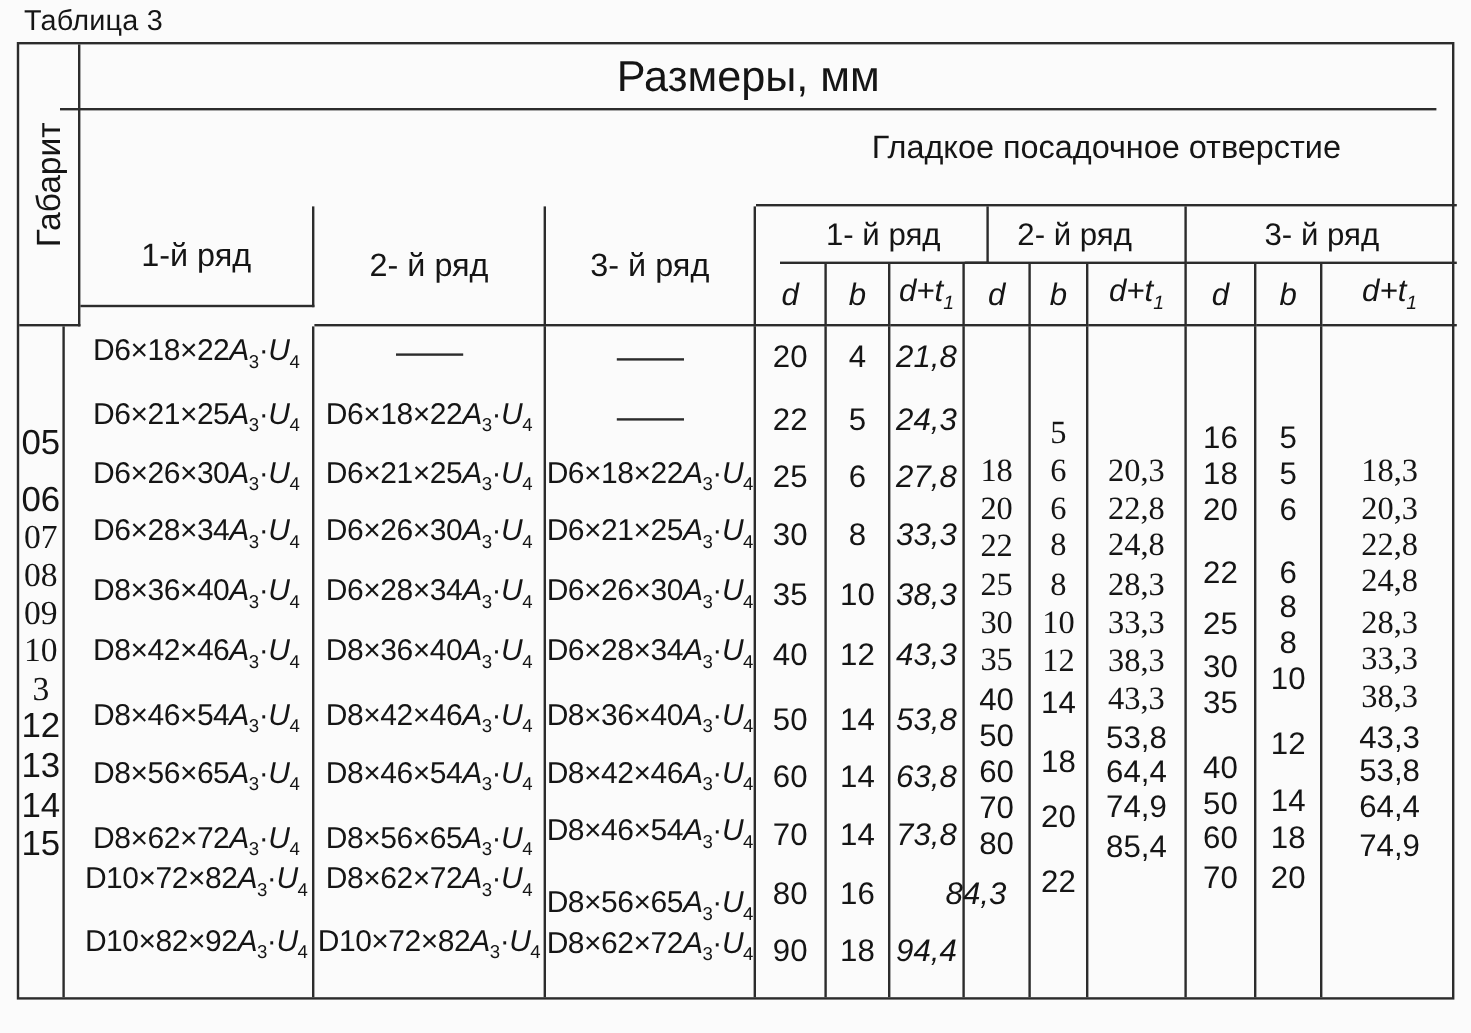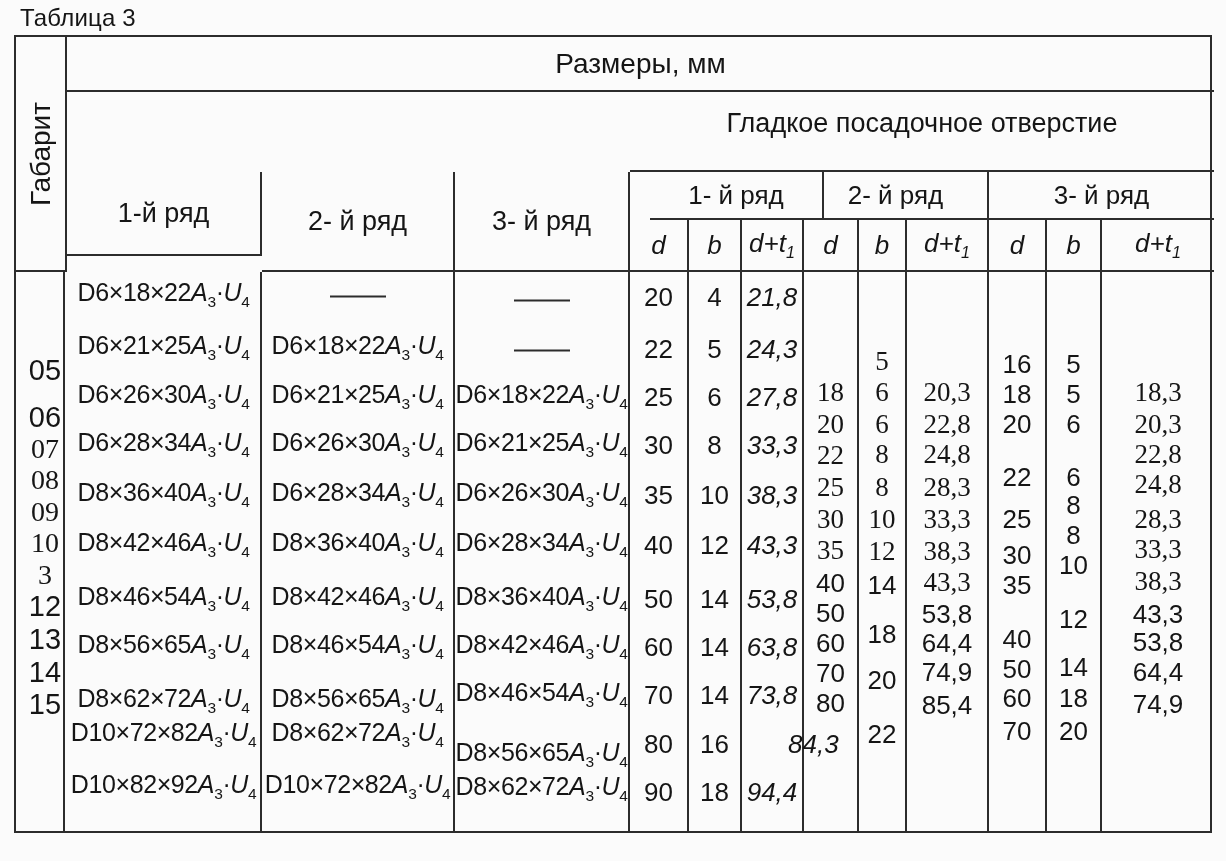--- a/index.html
+++ b/index.html
@@ -26,22 +26,22 @@
   }
   .cell {
     position: absolute; box-sizing: border-box;
     display: flex; align-items: center; justify-content: center;
   }
   .bR { border-right: 2px solid #2c2c2c; }
   .bB { border-bottom: 2px solid #2c2c2c; }
 
   
   .gab-head { left: 0; top: 0; width: 51px; height: 235px; }
-  .gab-body { left: 0; top: 235px; width: 38px; height: 559px; margin-left: 11px; }
-  .razmery  { left: 51px; top: 0; width: 1147px; height: 55px; font-size: 28px; }
+  .gab-body { left: 0; top: 235px; width: 38px; height: 559px; }
+  .razmery  { left: 34px; top: 0; width: 1147px; height: 55px; font-size: 36px; }
   .shlic    { left: 51px; top: 55px; width: 563px; height: 80px;
               flex-direction: column; align-items: stretch; justify-content: center;
               font-size: 27px; line-height: 34px; }
   .shlic .l1 { padding-left: 5px; }
   .shlic .l2 { padding-left: 150px; }
   .glad     { left: 614px; top: 55px; width: 584px; height: 80px;
               font-size: 27px; padding-bottom: 16px; }
 
   .lr1 { left: 51px;  top: 135px; width: 195px; height: 84px; font-size: 27px; }
   .lr2 { left: 246px; top: 135px; width: 193px; height: 100px; font-size: 27px; }

